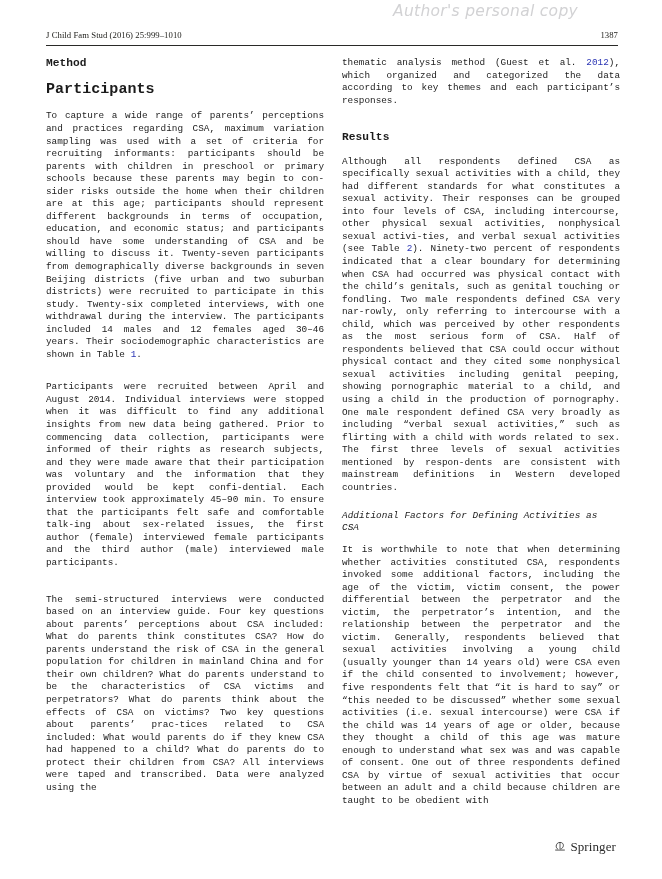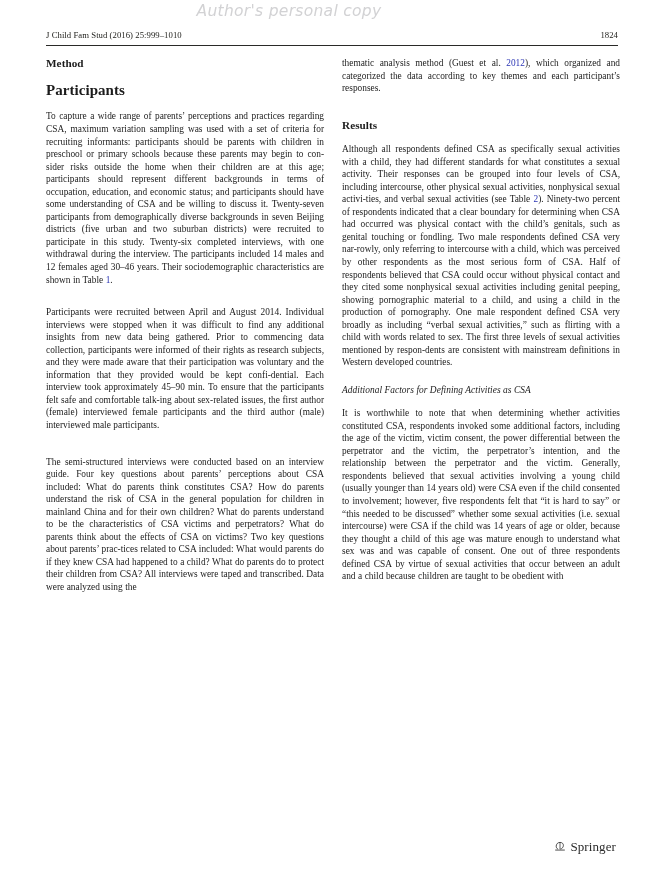--- a/index.html
+++ b/index.html
@@ -19,21 +19,21 @@
     overflow: hidden;
     box-sizing: border-box;
   }
 
   
   .watermark {
     position: absolute;
     top: 2px;
     left: 0;
     width: 578px;
-    text-align: center;
+    text-align: right;
     font-family: "DejaVu Sans", "Liberation Sans", sans-serif;
     font-style: italic;
     font-size: 15.5px;
     letter-spacing: 0.3px;
     color: #d2d2d4;
     user-select: none;
   }
 
   
   .runhead {
@@ -65,20 +65,21 @@
     top: 57px;
     left: 46px;
     width: 574px;
     height: 770px;
     display: flex;
     gap: 18px;
   }
   .col {
     width: 278px;
     flex: 0 0 278px;
+    font-family: Liberation Mono, monospace;
   }
 
   h2.sec {
     font-size: 11.2px;
     font-weight: bold;
     margin: 0 0 11px 0;
     letter-spacing: 0.06px;
     line-height: 1.2;
   }
   h3.sub {
@@ -139,21 +140,21 @@
 </style>
 </head>
 <body>
 
 <div class="page">
 
   <div class="watermark">Author's personal copy</div>
 
   <div class="runhead">
     <span class="jref">J Child Fam Stud (2016) 25:999–1010</span>
-    <span class="pno">1824</span>
+    <span class="pno">1387</span>
   </div>
   <div class="rule"></div>
 
   <div class="columns">
 
     <div class="col">
 
       <h2 class="sec">Method</h2>
 
       <h3 class="sub">Participants</h3>

